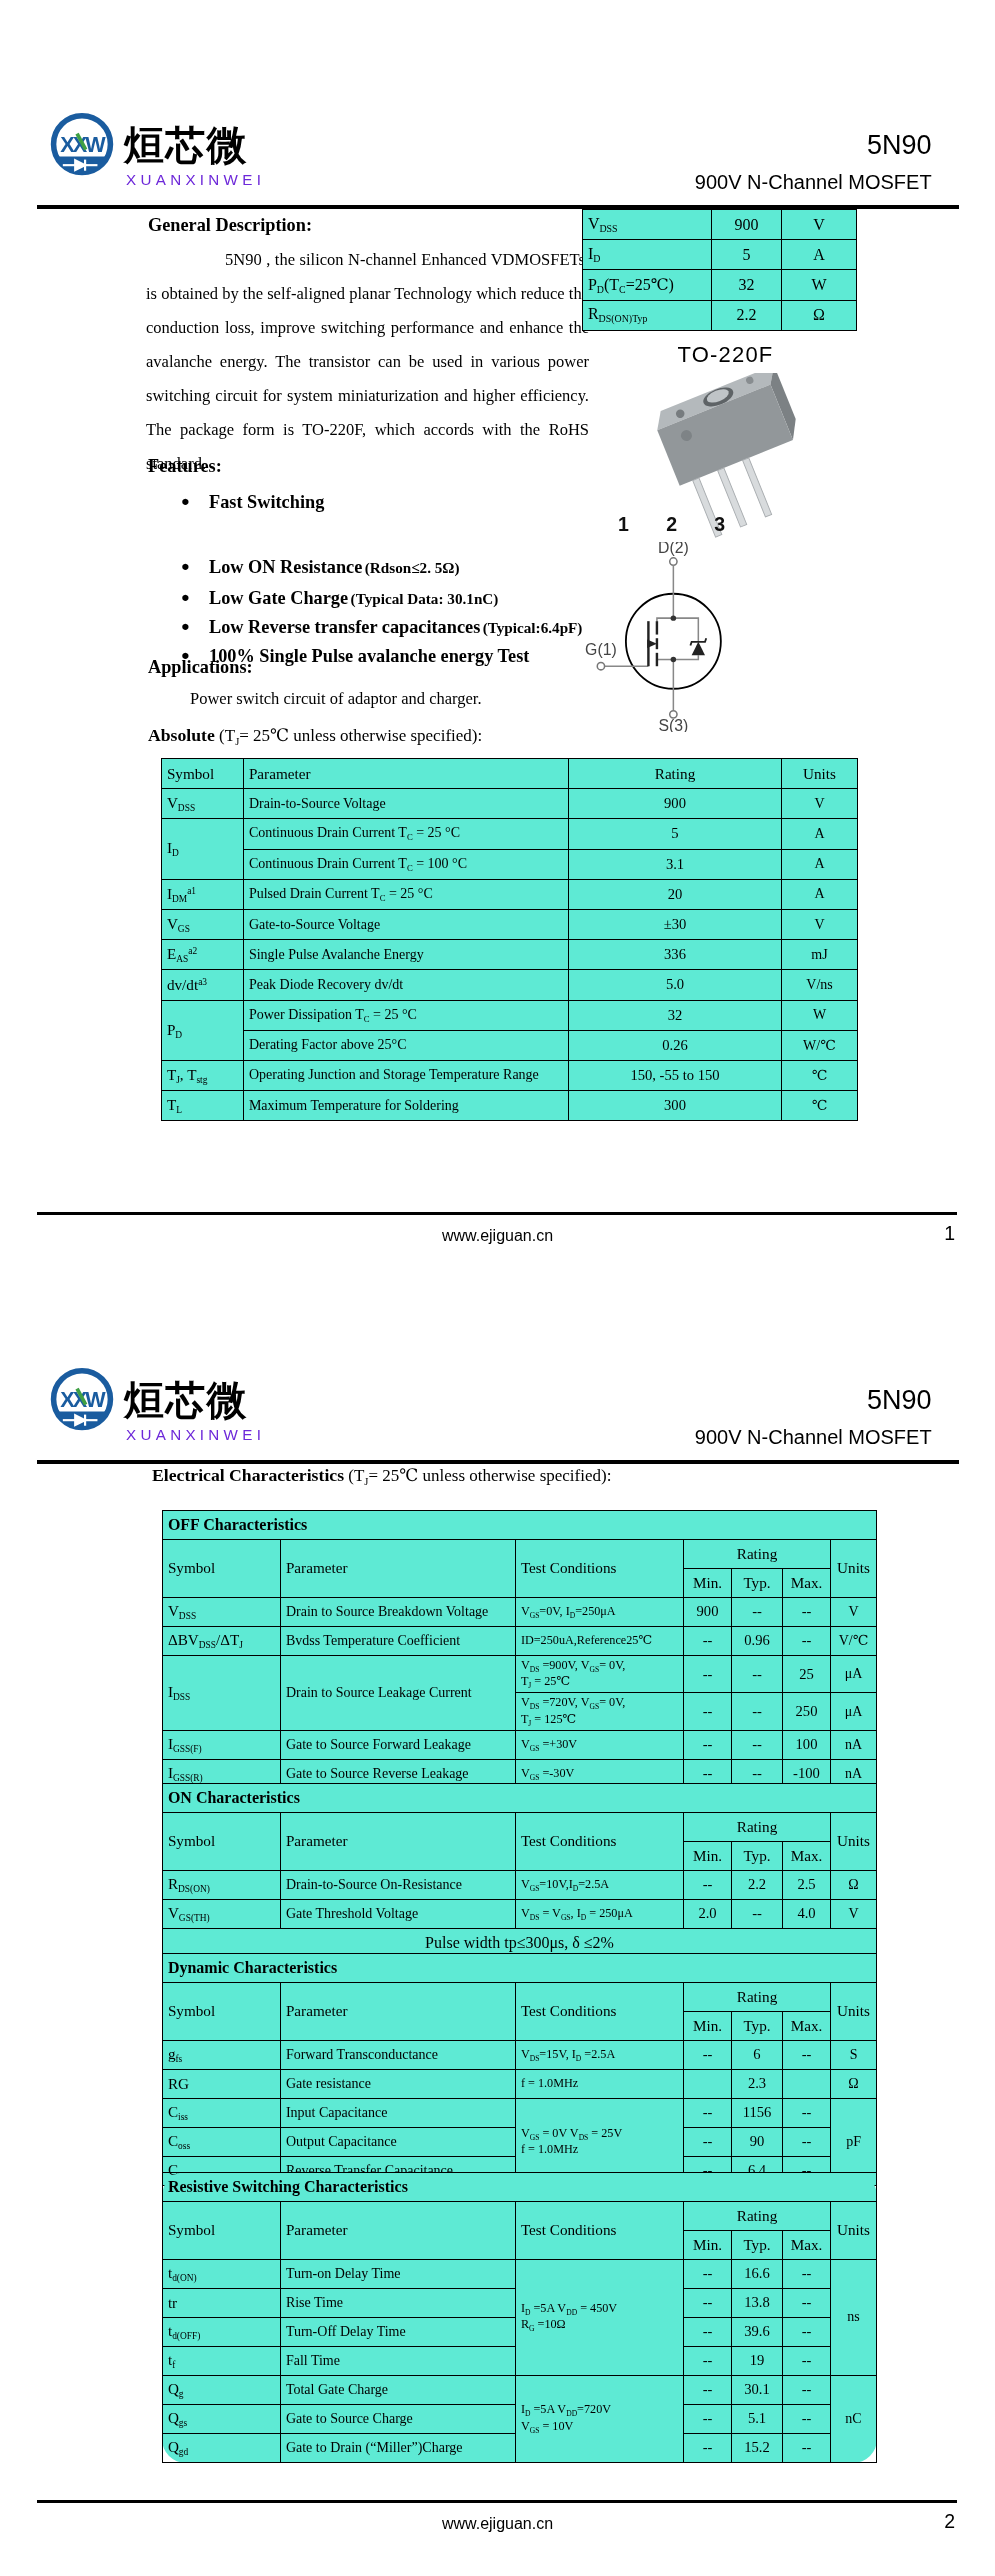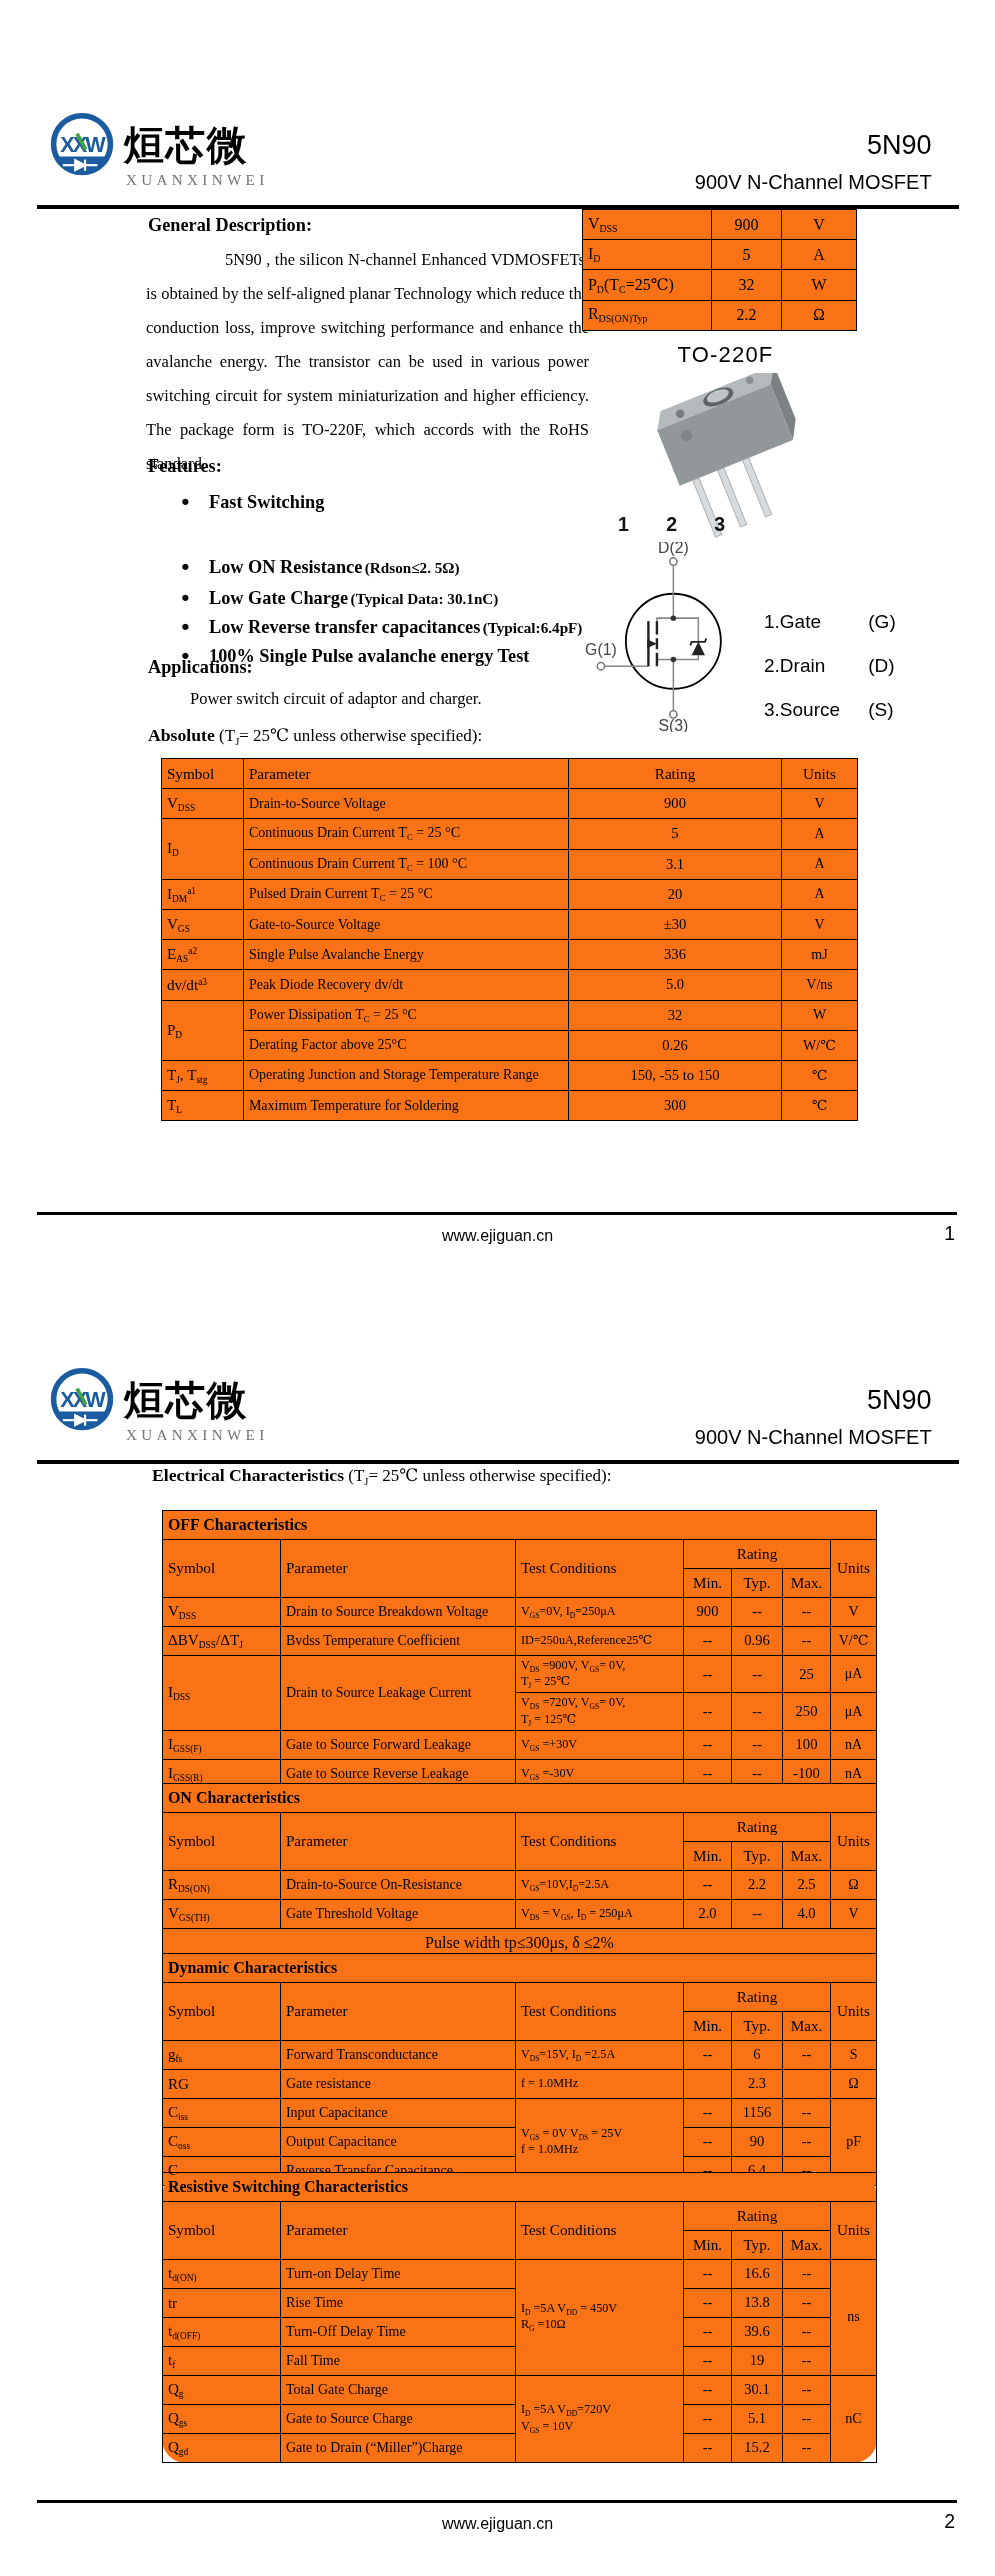--- a/index.html
+++ b/index.html
@@ -13,22 +13,22 @@
     position:relative;width:995px;height:1288px;background:#fff;overflow:hidden;
     font-family:"Liberation Serif","DejaVu Serif","DejaVu Sans",serif;color:var(--ink);
   }
   .abs{position:absolute;}
 
   
   .hdr{position:absolute;left:37px;width:922px;height:98px;}
   .hdr .logo-svg{position:absolute;left:11px;top:0;width:68px;height:68px;}
   .brand-cn{position:absolute;left:87px;top:6.1px;font-size:40px;font-weight:bold;
             font-family:"Liberation Sans","DejaVu Sans",sans-serif;letter-spacing:1.2px;}
-  .brand-en{position:absolute;left:89px;top:59px;font-size:15.2px;letter-spacing:4.3px;color:#737373;
-            font-family:Liberation Serif, serif;}
+  .brand-en{position:absolute;left:89px;top:59px;font-size:15.2px;letter-spacing:4.3px;color:#6d28d9;
+            font-family:Liberation Sans, sans-serif;}
   .part-no{position:absolute;right:27.4px;top:18.3px;font-size:27px;
            font-family:"Liberation Sans","DejaVu Sans",sans-serif;}
   .part-sub{position:absolute;right:27.4px;top:59px;font-size:20px;
             font-family:"Liberation Sans","DejaVu Sans",sans-serif;margin-left:40px;}
   .hdr .rule{position:absolute;left:0;right:0;top:93px;height:3.7px;background:#000;}
 
   
   .foot-rule{position:absolute;left:37px;right:38px;top:1212px;height:3px;background:#000;}
   .foot-site{position:absolute;left:0;width:100%;top:1227px;text-align:center;font-size:16px;
              font-family:"Liberation Sans","DejaVu Sans",sans-serif;}
@@ -44,21 +44,21 @@
   .feat-item::before{content:"●";position:absolute;left:0;top:1.2px;font-size:14.6px;}
   .feat-main{font-size:18.3px;font-weight:bold;}
   .feat-note{font-size:15.2px;font-weight:bold;}
   .apps-body{font-size:16.5px;}
   .tbl-cap{font-size:17px;}
   .tbl-cap b{font-size:17.7px;}
   sub{font-size:62%;vertical-align:-0.35em;}
   sup{font-size:62%;vertical-align:0.55em;}
 
   
-  table{border-collapse:collapse;table-layout:fixed;background:#f97316;}
+  table{border-collapse:collapse;table-layout:fixed;background:#5eead4;}
   .dtab{border:1.8px solid #000;}
   .dtab td{border:1.2px solid #000;vertical-align:middle;padding:1.8px 4.9px;}
   .ttl{font-weight:bold;font-size:16px;text-align:left;padding:3.7px 7.3px;height:21px;}
   .hc{font-size:15.2px;}
   .left{text-align:left;}
   .ctr{text-align:center;}
   .sym{text-align:left;font-size:15.2px;padding-left:6.1px;}
   .par{text-align:left;font-size:14px;padding-left:6.1px;}
   .tst{text-align:left;font-size:12.2px;line-height:1.3;padding-left:4.9px;}
   .num{text-align:center;font-size:14.6px;}
@@ -212,34 +212,20 @@
       <polyline points="183,170 185,164 207,164 209,158" fill="none" stroke="#222" stroke-width="3"></polyline>
     </g>
     <circle cx="155" cy="125" r="4.5" fill="#333"></circle>
     <circle cx="155" cy="193" r="4.5" fill="#333"></circle>
     <circle cx="36" cy="204" r="6" fill="#fff" stroke="#777" stroke-width="2.5"></circle>
     <text x="36" y="186" text-anchor="middle" font-size="26" fill="#444" font-family="Liberation Sans, DejaVu Sans, sans-serif">G(1)</text>
     <circle cx="155" cy="283" r="6" fill="#fff" stroke="#777" stroke-width="2.5"></circle>
     <text x="155" y="310" text-anchor="middle" font-size="26" fill="#444" font-family="Liberation Sans, DejaVu Sans, sans-serif">S(3)</text>
   </svg>
 
-  <div class="abs" style="left:764px;top:611px;">
-    <div class="legend-line">
-      <span class="lg-label">1.Gate</span>
-      <span>(G)</span>
-    </div>
-    <div class="legend-line">
-      <span class="lg-label">2.Drain</span>
-      <span>(D)</span>
-    </div>
-    <div class="legend-line">
-      <span class="lg-label">3.Source</span>
-      <span>(S)</span>
-    </div>
-  </div>
 
   <div class="abs tbl-cap" style="left:148px;top:725px;">
     <b>Absolute</b>
     <span>(T<sub>J</sub>= 25℃  unless otherwise specified):</span>
   </div>
 
   <table class="dtab atab abs" style="left:161px;top:758px;width:696px;">
     <colgroup>
         <col style="width:82px">
         <col style="width:325px">

